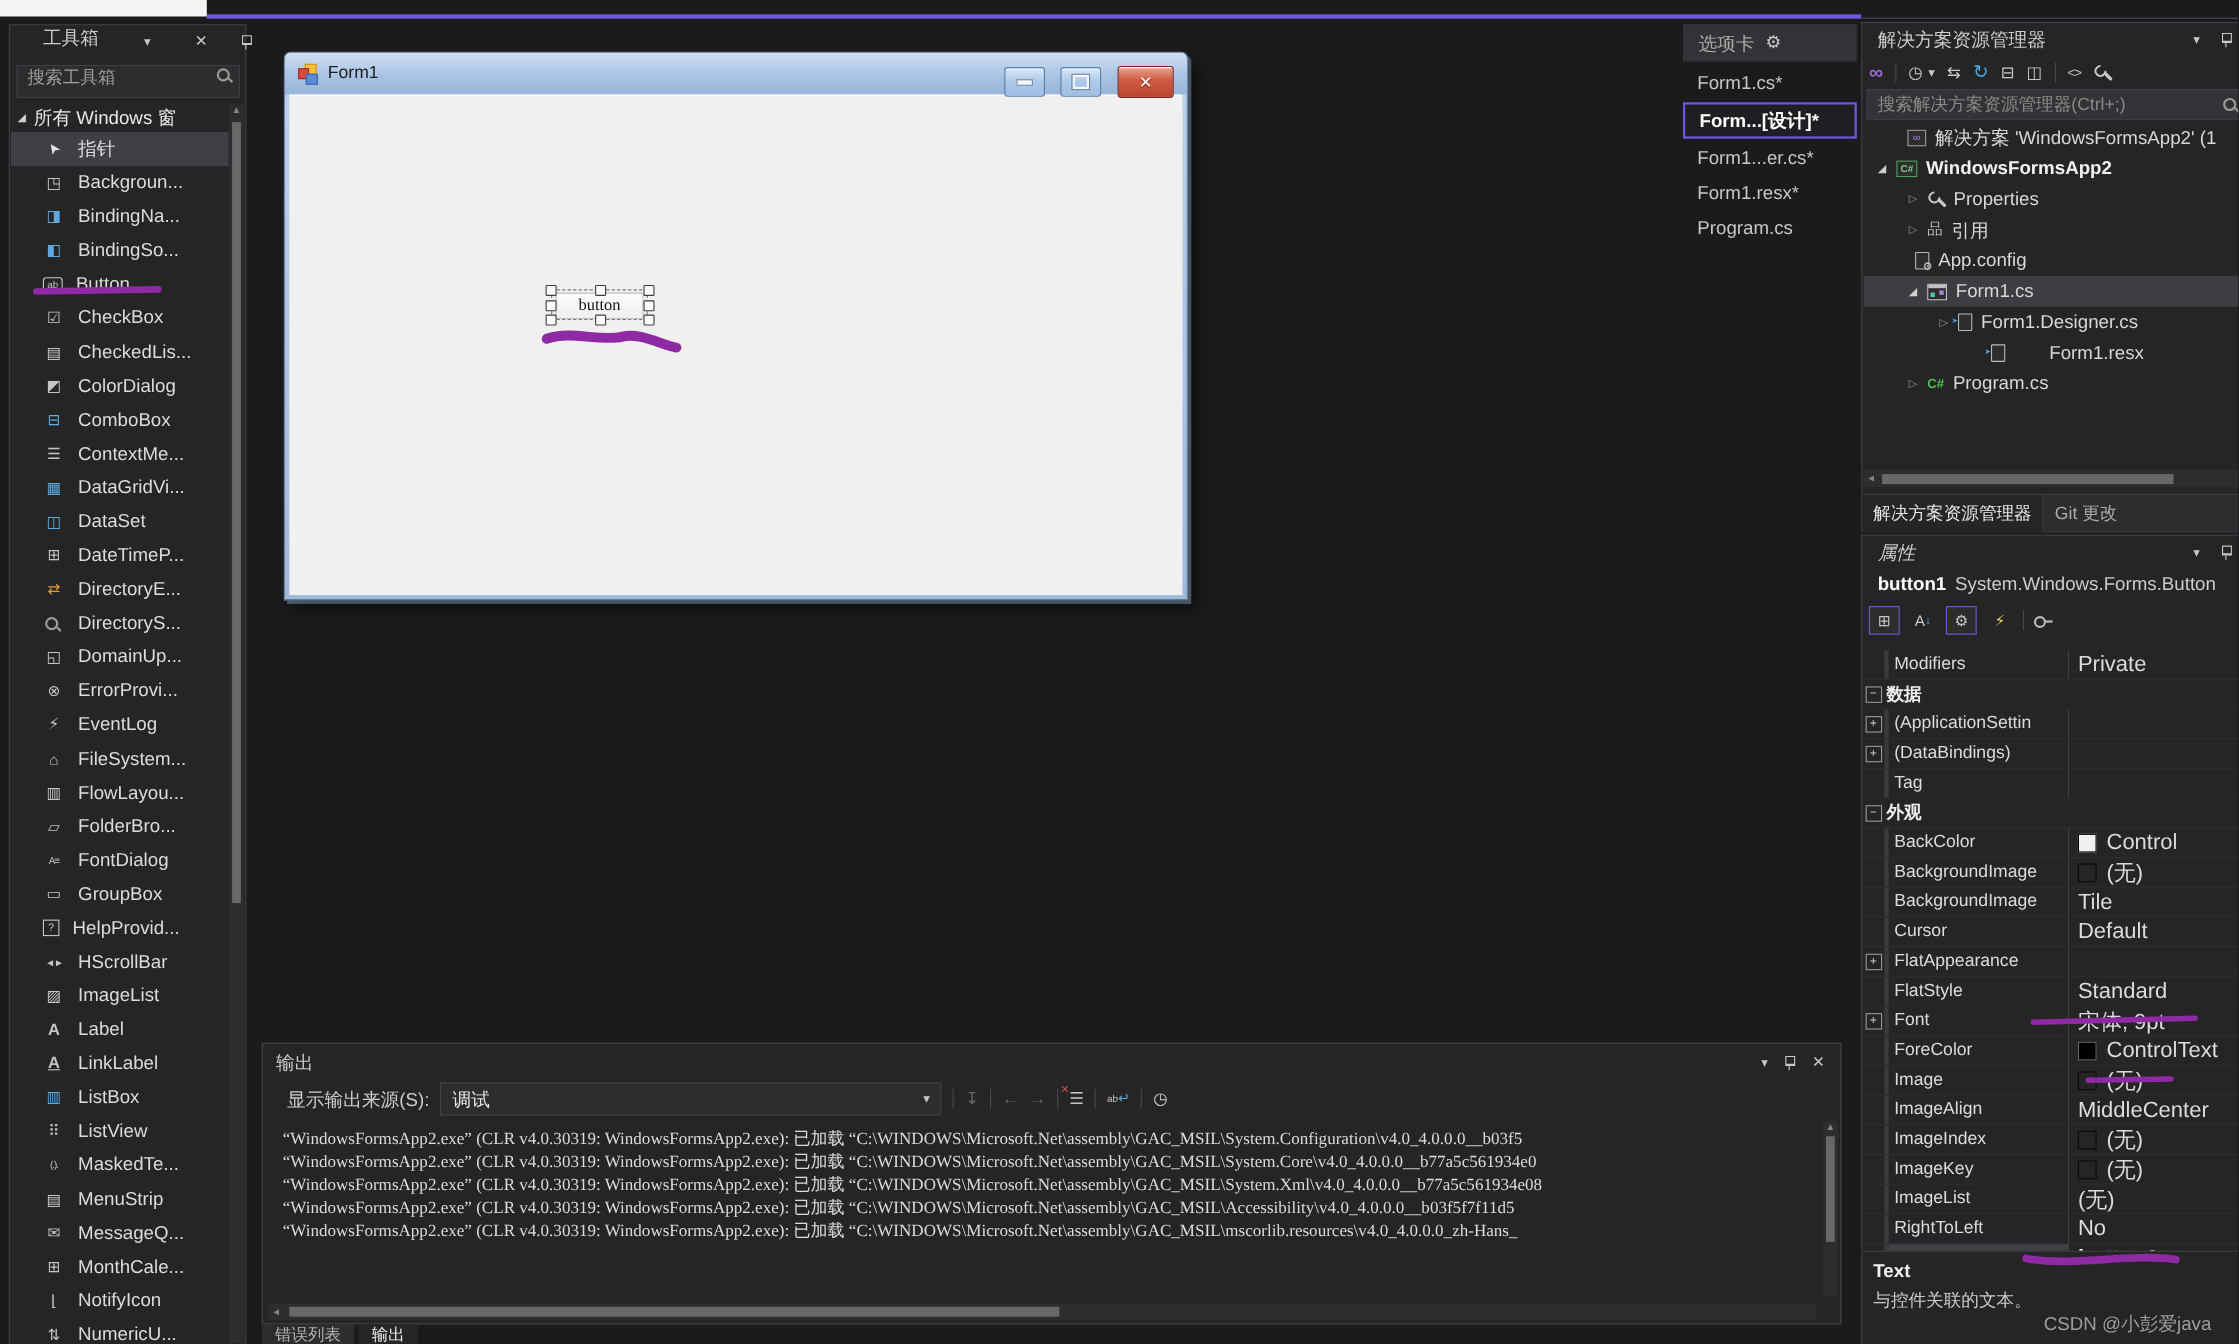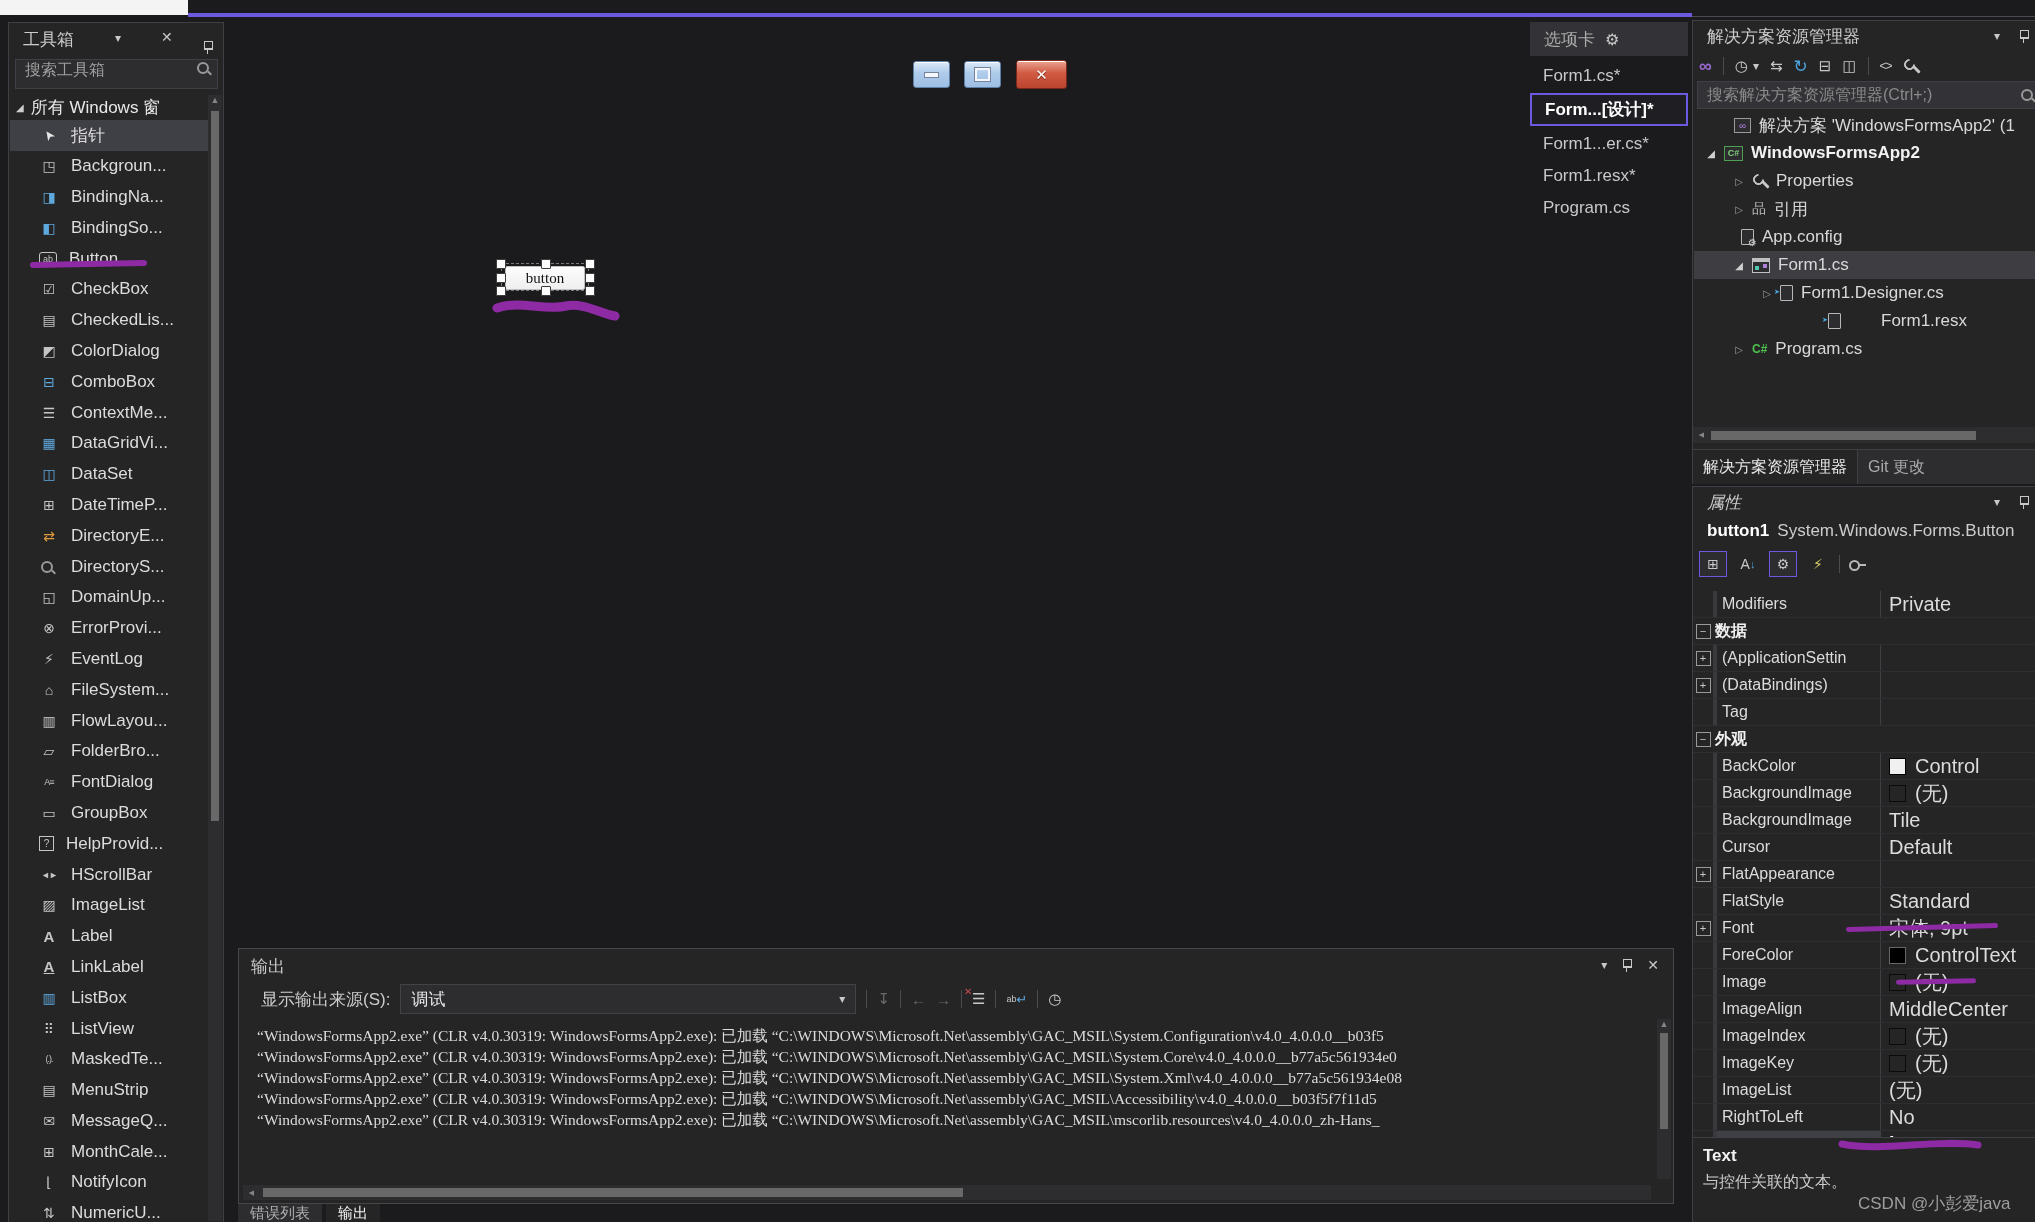--- a/index.html
+++ b/index.html
@@ -21,21 +21,21 @@
   .pin-icon{position:relative;display:inline-block;width:12px;height:14px;}
   .pin-icon::before{content:"";position:absolute;left:2px;top:1px;width:7px;height:6px;border:1px solid #C8C8C8;border-bottom-width:2px;}
   .pin-icon::after{content:"";position:absolute;left:5px;top:10px;width:1px;height:4px;background:#C8C8C8;}
   .mag{position:relative;display:inline-block;width:16px;height:16px;}
   .mag::before{content:"";position:absolute;left:2px;top:2px;width:8px;height:8px;border:2px solid #9A9A9A;border-radius:50%;}
   .mag::after{content:"";position:absolute;left:12px;top:12px;width:5px;height:2px;background:#9A9A9A;transform:rotate(45deg);}
   .sep-v{width:1px;height:18px;background:#4A4A50;display:inline-block;}
 
   
   .toolbox{left:8px;top:22px;width:214px;height:1199px;}
-  .tb-header{left:0;top:0;right:0;height:32px;display:flex;align-items:center;padding-left:14px;font-family:Liberation Serif, serif;}
+  .tb-header{left:16px;top:0;right:0;height:32px;display:flex;padding-left:14px;font-family:Liberation Serif, serif;}
   .tb-search{left:6px;top:36px;width:192px;height:28px;background:#2D2D30;border:1px solid #3F3F46;display:flex;padding-left:9px;color:#9E9E9E;font-size:16px;}
   .tb-group{left:0;top:72px;height:25px;right:16px;display:flex;align-items:center;gap:7px;padding-left:7px;color:#E8E8E8;font-size:17px;}
   .tb-list{left:1px;top:97px;right:15px;bottom:1px;overflow:hidden;}
   .tb-item{display:flex;align-items:center;height:30.8px;padding-left:29px;gap:12px;color:#DCDCDC;font-size:17px;}
   .tb-item.sel{background:#3F3F46;}
   .tb-label{flex:1;}
   .ticon{display:inline-flex;width:20px;justify-content:center;align-items:center;font-size:14px;flex:none;color:#C5C5C5;}
   .ticon.ab{font-size:9px;border:1px solid #C5C5C5;border-radius:3px;width:16px;height:11px;}
   .ticon.small{font-size:9px;letter-spacing:-1px;}
   .ticon.bold{font-weight:bold;font-size:15px;}
@@ -339,20 +339,31 @@
           <span class="ticon " style="color: rgb(197, 197, 197);">⇅</span>
           <span class="tb-label nw">NumericU...</span>
         </div>
       </div>
     <div class="abs tb-scroll">
       <span class="sb-arrow">▲</span>
       <span class="sb-thumb" style="top:16px;height:710px;"></span>
     </div>
   </div>
 
+  <div class="abs form-win">
+    <div class="form-titlebar">
+      <span class="winforms-icon">
+          <i class="wf-y"></i>
+          <i class="wf-r"></i>
+          <i class="wf-b"></i>
+        </span>
+      <span class="form-title">Form1</span>
+    </div>
+    <div class="form-client"></div>
+  </div>
   <div class="abs win-btn" style="left:913px;top:61px;width:35px;height:25px;">
       <span class="glyph-min"></span>
     </div>
   <div class="abs win-btn" style="left:964px;top:61px;width:35px;height:25px;">
       <span class="glyph-max"></span>
     </div>
   <div class="abs win-btn close" style="left:1016px;top:60px;width:49px;height:27px;">
       <span>✕</span>
     </div>
 
@@ -445,21 +456,21 @@
         <div class="tree-row sel" style="padding-left: 32px;">
           <span class="expander">◢</span>
           <span class="form-icon tree-ic"></span>
           <span class="tree-label nw">Form1.cs</span>
         </div>
         <div class="tree-row" style="padding-left: 60px;">
           <span class="expander col">▷</span>
           <span class="file-icon arrow tree-ic"></span>
           <span class="tree-label nw">Form1.Designer.cs</span>
         </div>
-        <div class="tree-row" style="padding-left: 76px; gap: 32px;">
+        <div class="tree-row" style="padding-left: 58px; gap: 32px;">
           <span class="expander"></span>
           <span class="file-icon arrow tree-ic"></span>
           <span class="tree-label nw">Form1.resx</span>
         </div>
         <div class="tree-row" style="padding-left: 32px;">
           <span class="expander col">▷</span>
           <span class="cs-text tree-ic">C#</span>
           <span class="tree-label nw">Program.cs</span>
         </div>
       </div>

